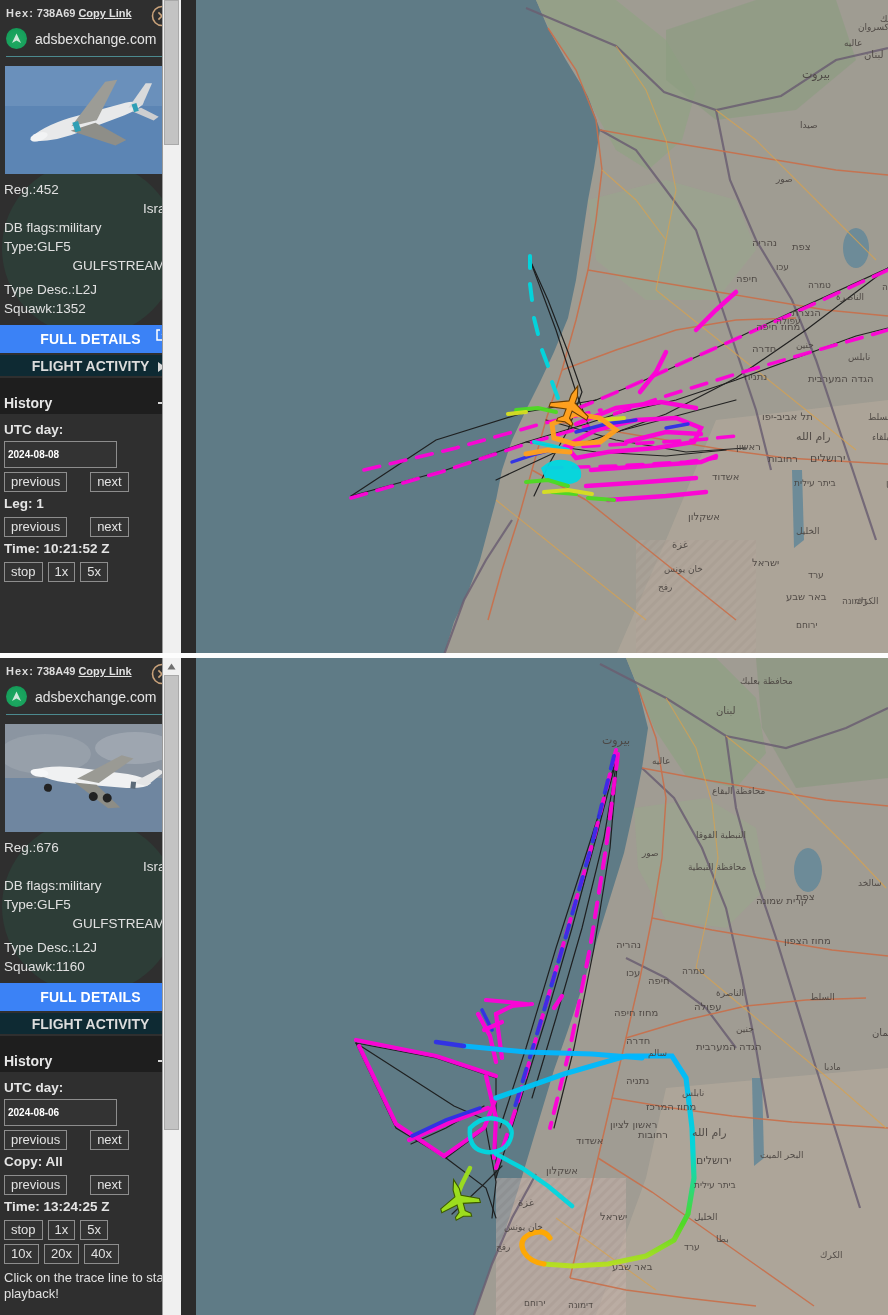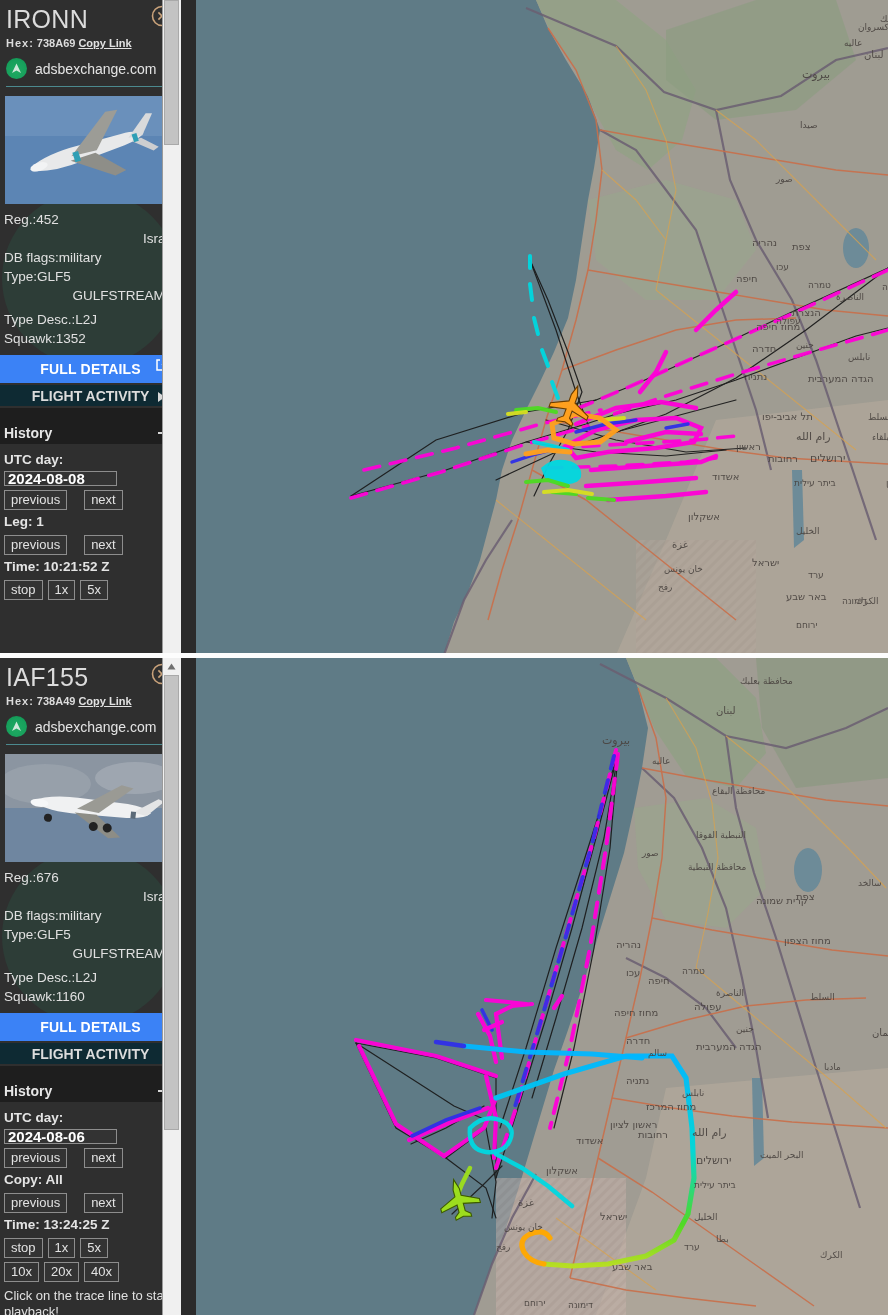--- a/index.html
+++ b/index.html
@@ -95,25 +95,25 @@
   .hist-head {
     display:flex; align-items:center; justify-content:space-between;
     background:#1e1e1e; padding: 17px 10px 3px 4px; margin-top:2px;
   }
   .hist-title { font-size:14px; font-weight:bold; color:#e6e6e6; }
   .minus { width:13px; height:2px; background:#d8d8d8; display:block; }
   .hist-body { padding: 4px 4px 0 4px; }
   .h-label { font-size:13.5px; font-weight:bold; color:#e4e4e4;
      line-height:19px; margin-top:2px; }
   .date-input {
-    display:block; width: 113px; height: 15px; background:#333;
-    border:1px solid #8d8d8d; color:#ffffff; font-size:15px; font-weight:bold;
+    display:block; width: 113px; height: 27px; background:#333;
+    border:1px solid #8d8d8d; color:#ffffff; font-size:10px; font-weight:bold;
     font-family:"Liberation Sans", sans-serif; padding: 0 3px; margin-top: 2px;
   }
-  .btnrow { display:flex; gap:17px; margin-top:4px; }
+  .btnrow { display:flex; gap:23px; margin-top:4px; }
   .mini-btn {
     background:#333333; border:1px solid #8d8d8d; color:#e2e2e2;
     font-size:13px; font-family:"Liberation Sans", sans-serif;
     padding: 1px 6px 2px 6px; line-height:15px; cursor:pointer;
   }
   .speedrow { display:flex; gap:5px; margin-top:4px; }
   .hint { font-size:13px; color:#e0e0e0; line-height:16px; margin-top:6px; }
 
   
   .map { position:absolute; left:196px; top:0; width:692px; height:100%;
@@ -309,21 +309,20 @@
             <text x="794" y="548" font-size="9">الأردن</text>
             <text x="736" y="522" font-size="9">لواء ذيبان</text>
           </g>
         </g>
       </svg>
     </div>
 
     <div class="sidebar">
       <div class="sb-inner">
         <div class="hdr">
-          <div class="callsign">IRONN</div>
           <div class="close-btn">
             <svg width="22" height="22" viewBox="0 0 22 22">
               <circle cx="11" cy="11" r="9.5" fill="none" stroke="#c9a27a" stroke-width="1.6"></circle>
               <path d="M7.4 7.4 L14.6 14.6 M14.6 7.4 L7.4 14.6" stroke="#c9a27a" stroke-width="1.6"></path>
             </svg>
           </div>
           <div class="hexrow">
             <span class="lbl">Hex:</span>
             <span>738A69</span>
             <span class="copy-link">Copy Link</span>
@@ -616,21 +615,20 @@
             <text x="624" y="600" font-size="9">الكرك</text>
             <text x="564" y="500" font-size="9">البحر الميت</text>
           </g>
         </g>
       </svg>
     </div>
 
     <div class="sidebar">
       <div class="sb-inner">
         <div class="hdr">
-          <div class="callsign">IAF155</div>
           <div class="close-btn">
             <svg width="22" height="22" viewBox="0 0 22 22">
               <circle cx="11" cy="11" r="9.5" fill="none" stroke="#c9a27a" stroke-width="1.6"></circle>
               <path d="M7.4 7.4 L14.6 14.6 M14.6 7.4 L7.4 14.6" stroke="#c9a27a" stroke-width="1.6"></path>
             </svg>
           </div>
           <div class="hexrow">
             <span class="lbl">Hex:</span>
             <span>738A49</span>
             <span class="copy-link">Copy Link</span>

